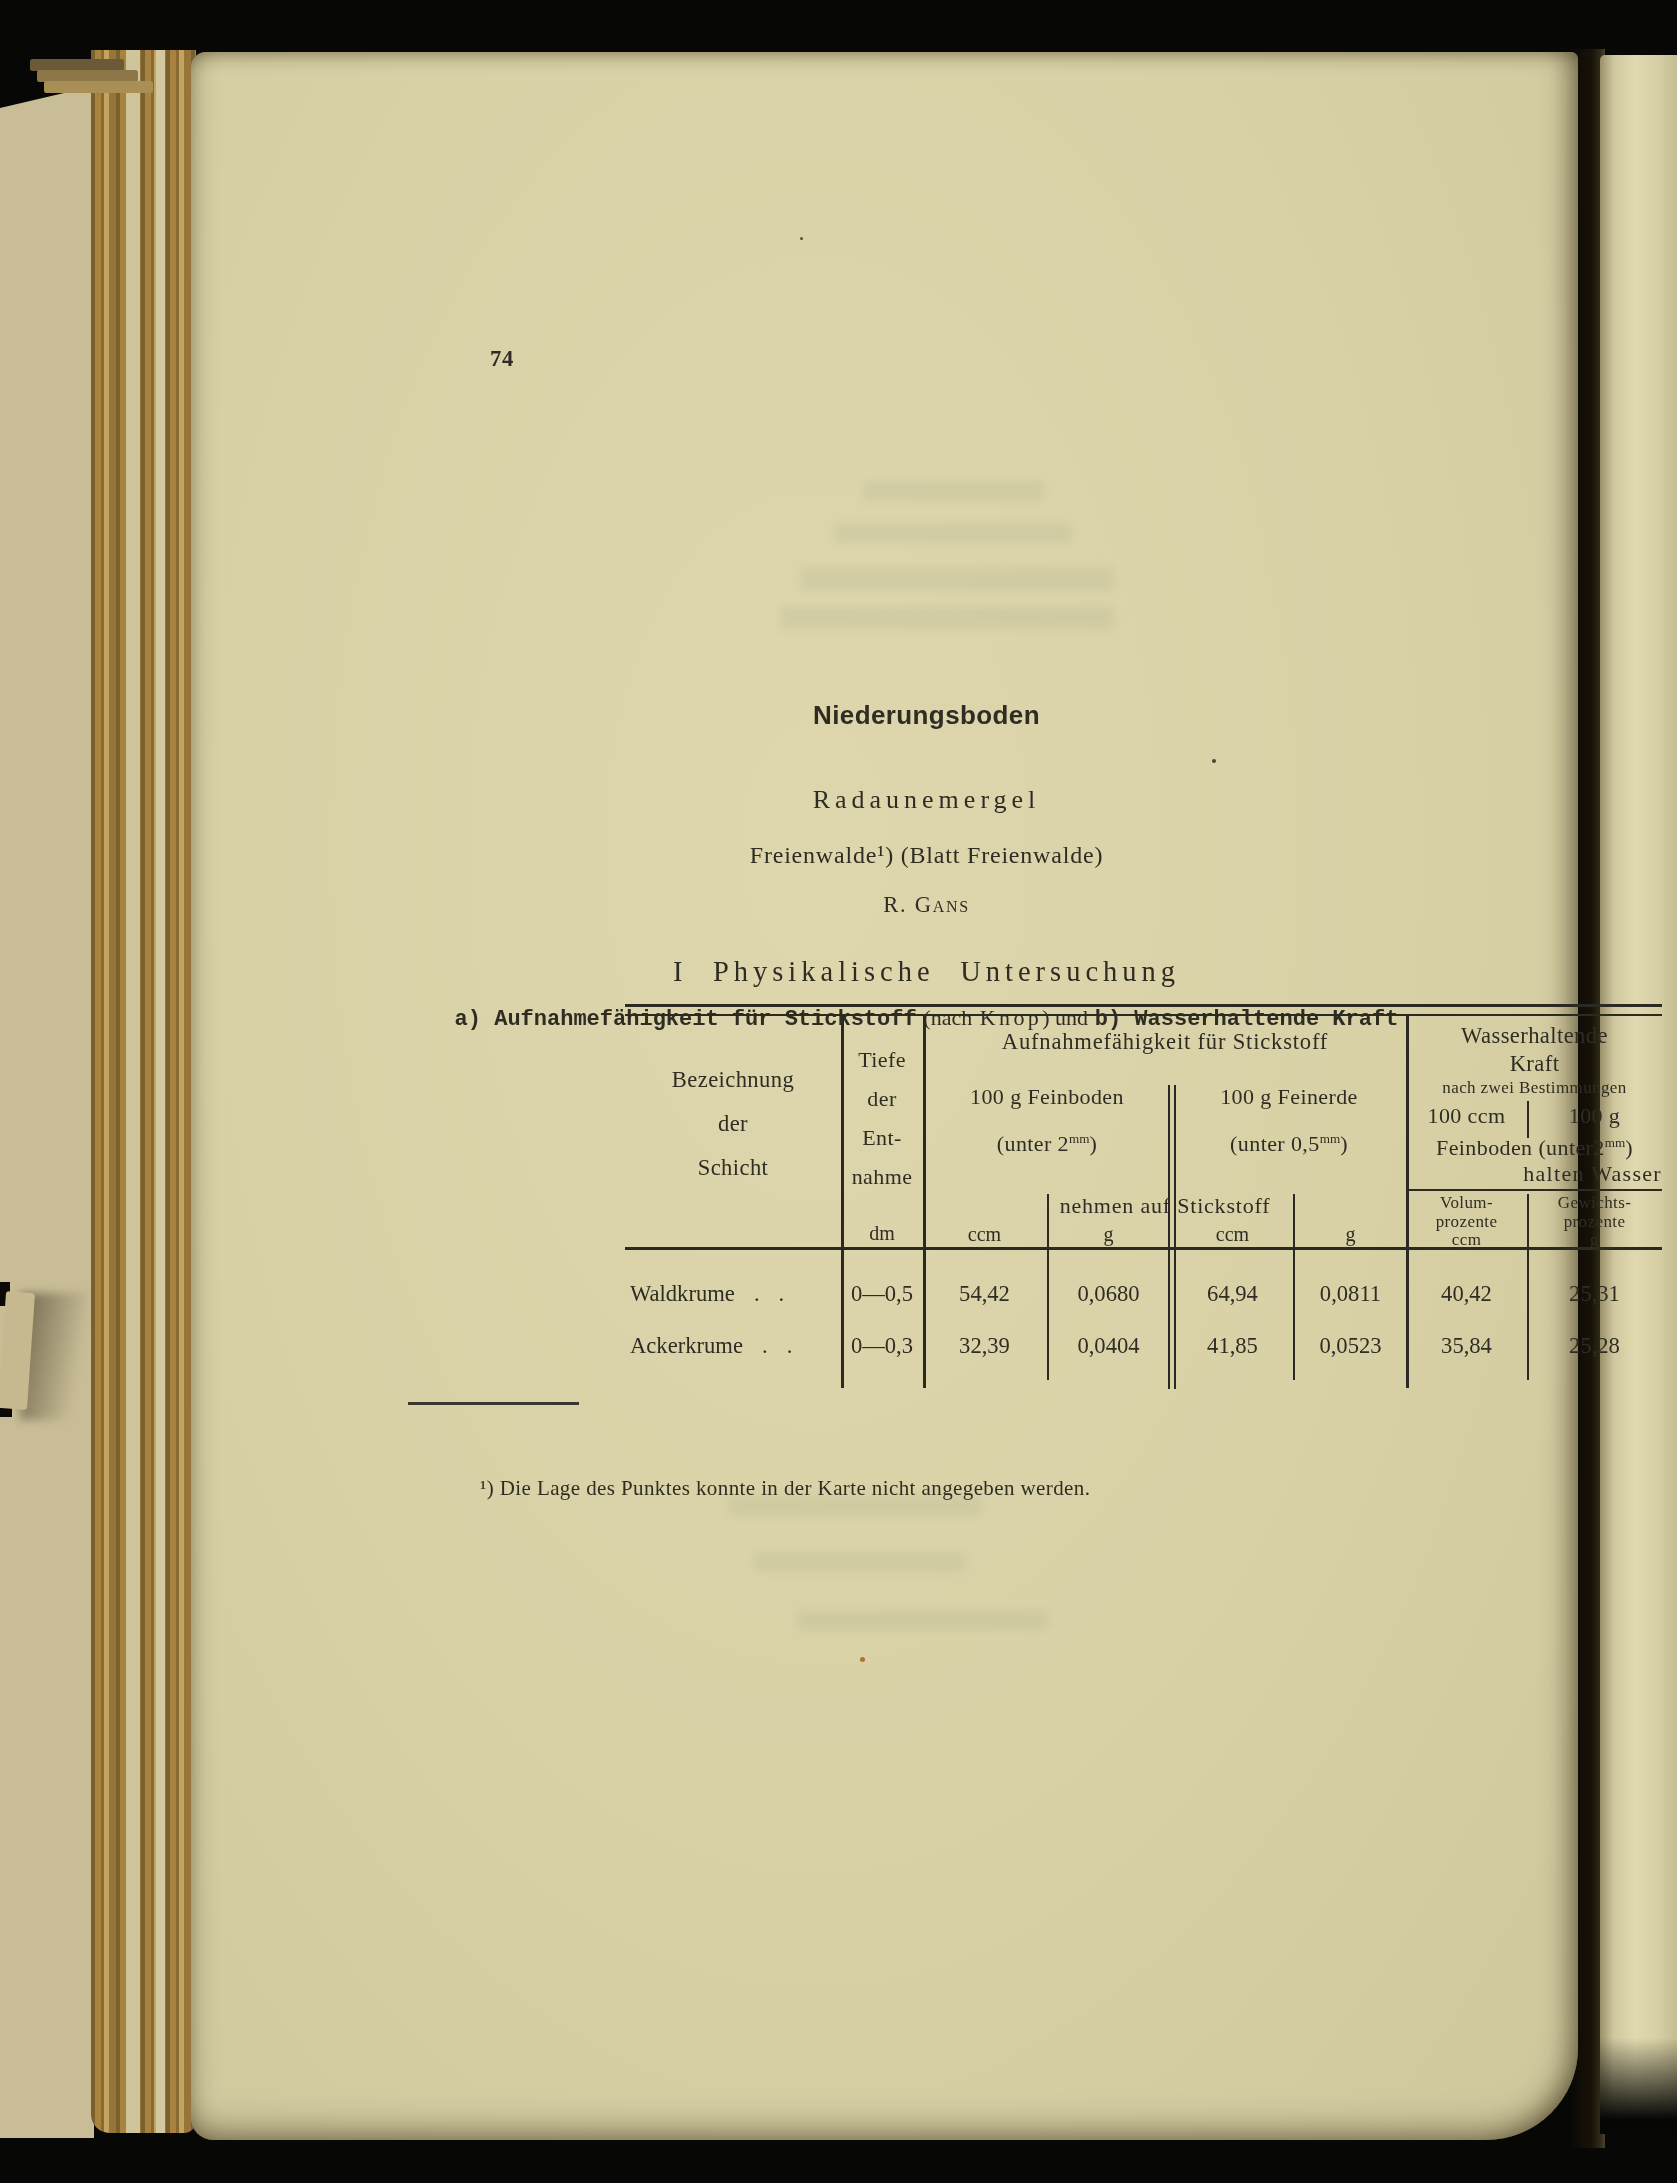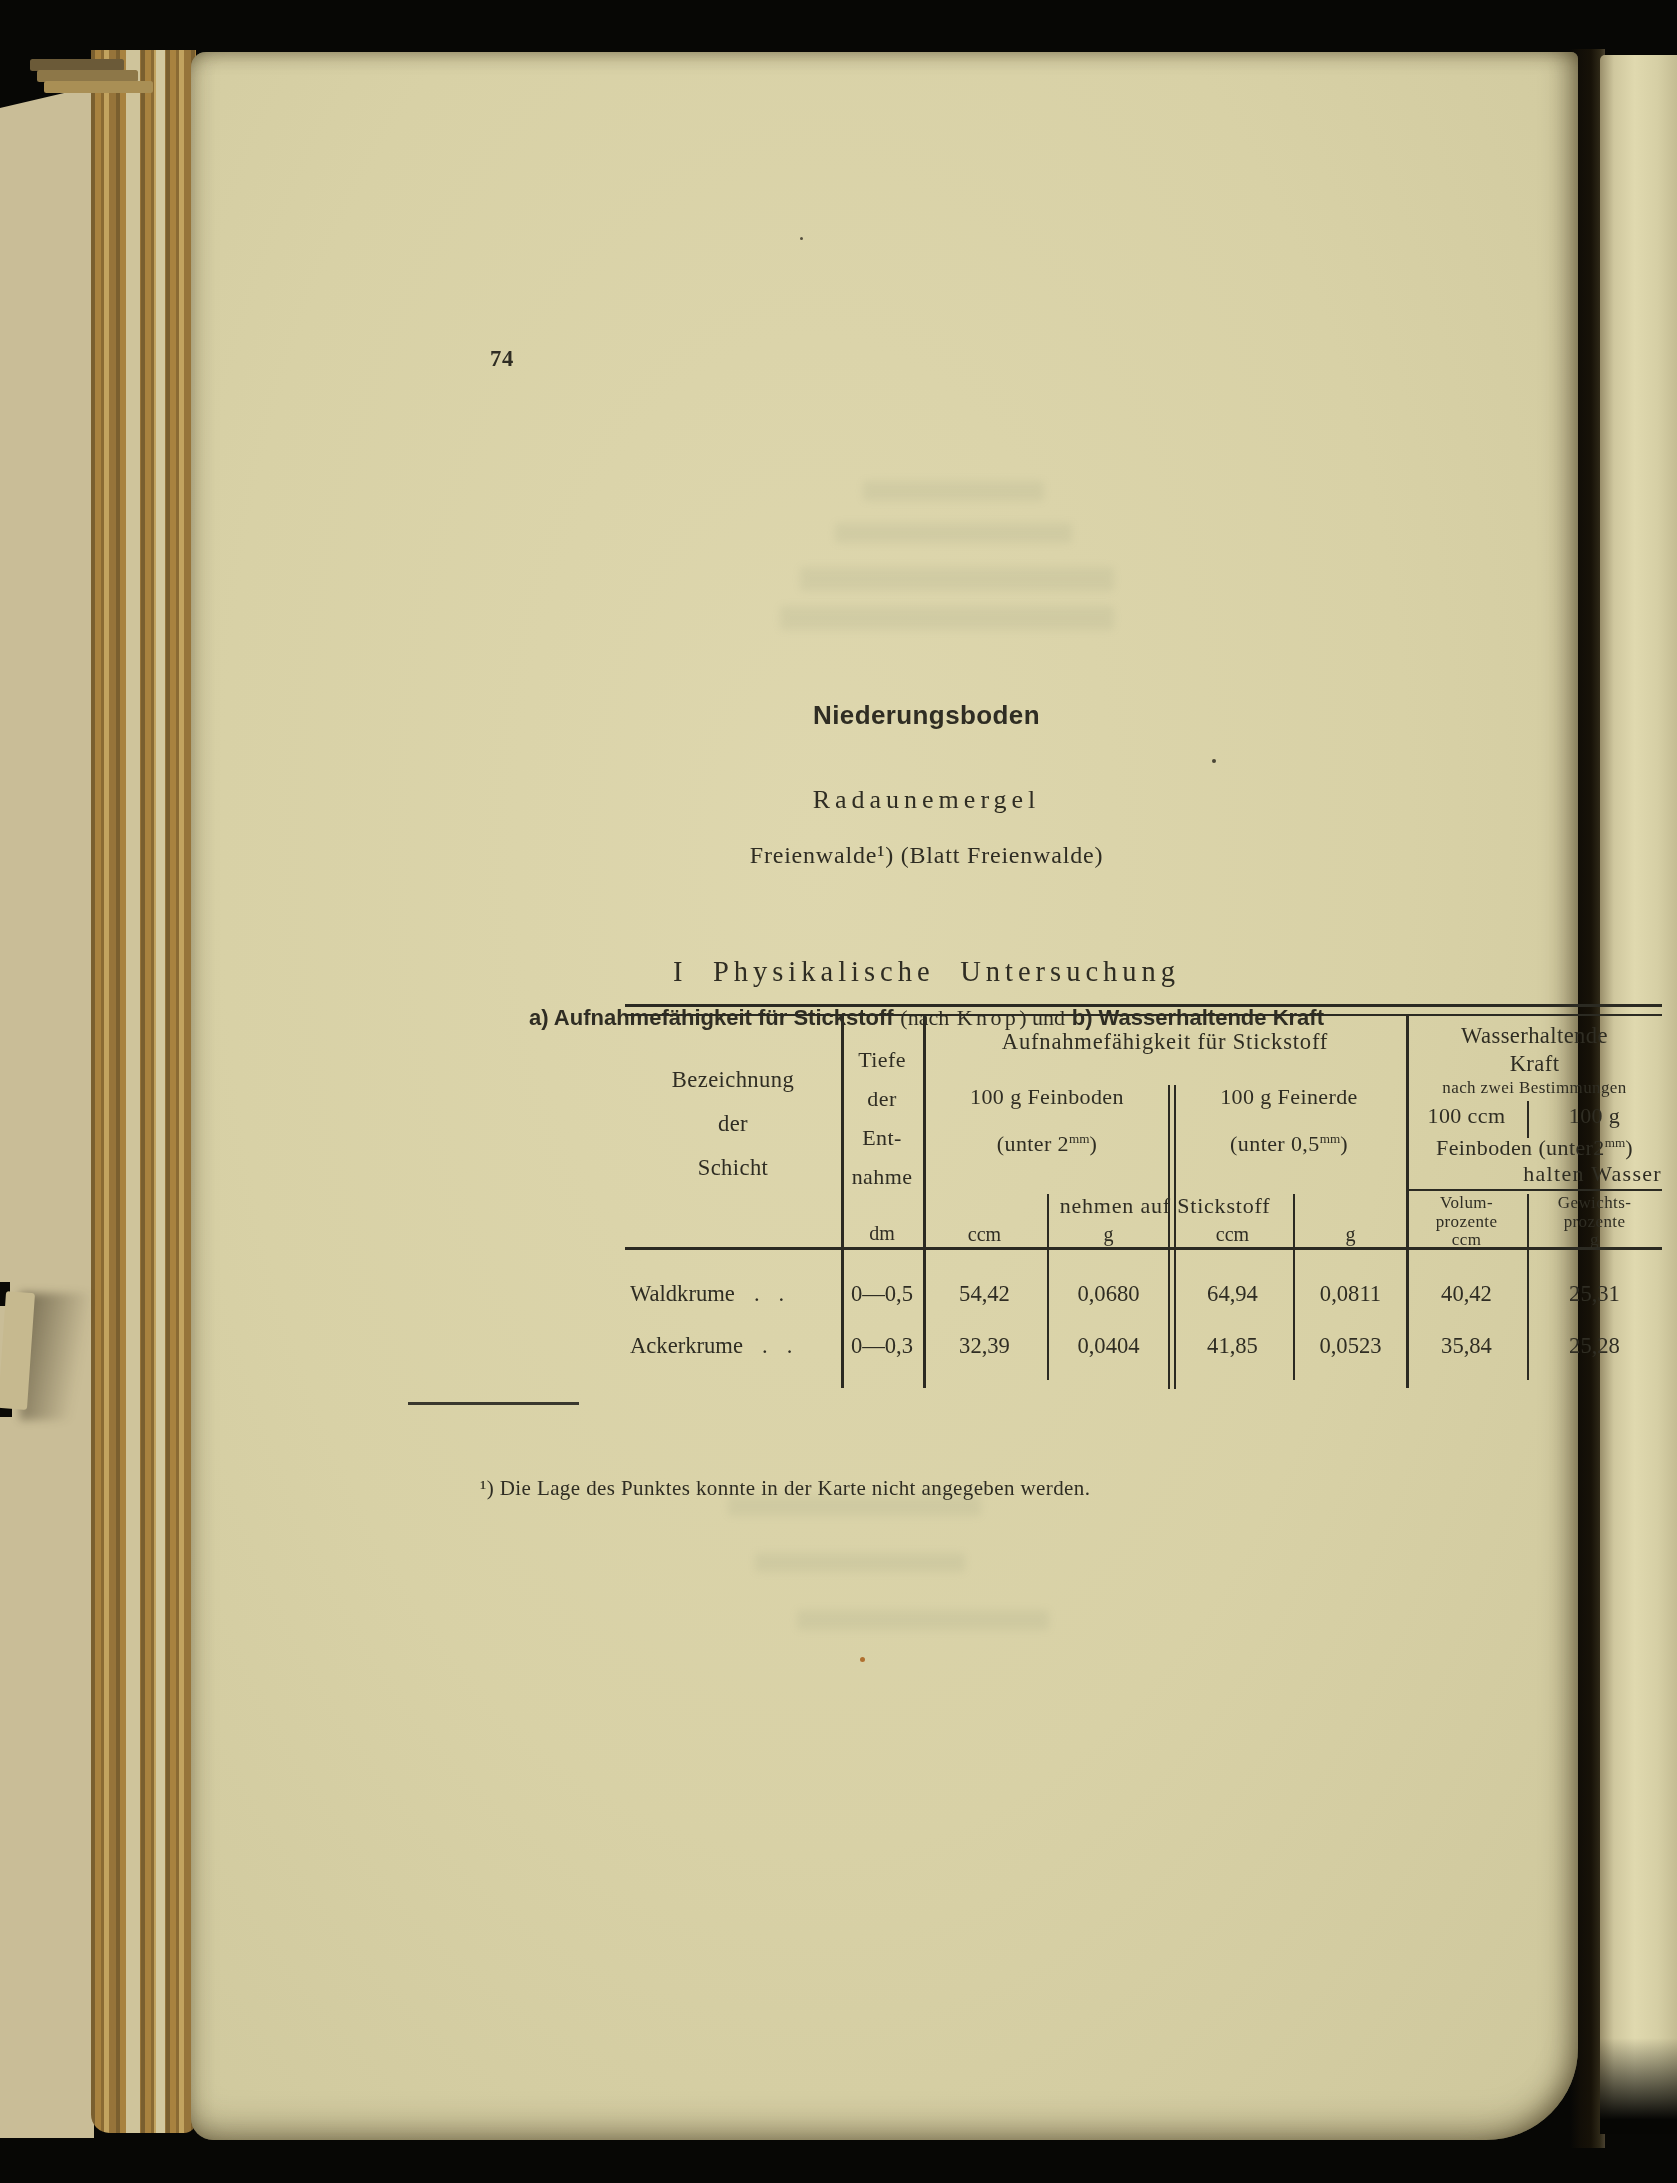--- a/index.html
+++ b/index.html
@@ -42,21 +42,21 @@
 
   
   .pagenum{font-size:22.6px;font-weight:700;letter-spacing:0.8px;}
   .running{font-size:22.6px;letter-spacing:0.4px;}
   .h-sans{font-family:"Liberation Sans",sans-serif;font-weight:700;font-size:26px;letter-spacing:0.4px;}
   .h-title{font-size:26px;letter-spacing:5px;}
   .h-sub{font-size:24px;letter-spacing:0.8px;}
   .h-author{font-size:22.6px;font-variant:small-caps;letter-spacing:1.7px;}
   .h-section{font-size:28.5px;letter-spacing:5px;word-spacing:13.4px;}
   .caption{font-size:22px;white-space:nowrap;}
-  .cap-sans{font-family:Liberation Sans, sans-serif;font-weight:700;}
+  .cap-sans{font-family:Liberation Mono, monospace;font-weight:700;}
   .cap-mid{margin:0 6.7px;}
   .cap-mid-name{margin-left:7.5px;letter-spacing:3.4px;}
   .footnote{font-size:21px;letter-spacing:0.4px;}
 
   
   .tbl{left:217px;top:952px;width:1037px;height:388px;}
   .rule{background:#2b2a22;position:absolute;}
   .t-txt{position:absolute;text-align:center;line-height:1;}
   .t-main{font-size:22.6px;letter-spacing:0.4px;}
   .t-med{font-size:22px;letter-spacing:0.4px;}
@@ -97,20 +97,21 @@
     <div class="abs speck" style="left:609px;top:185px;width:3.4px;height:3.4px;background:#55503e;"></div>
     <div class="abs speck" style="left:669px;top:1605px;width:5px;height:5px;background:#b07030;"></div>
 
     <div class="abs content">
 
       <div class="abs pagenum" style="left:82px;top:294px;">74</div>
 
       <div class="abs centered h-title" style="top:733px;">Radaunemergel</div>
       <div class="abs centered h-sans" style="top:648px;">Niederungsboden</div>
       <div class="abs centered h-sub" style="top:790px;">Freienwalde¹) (Blatt Freienwalde)</div>
+      <div class="abs centered h-author" style="top:840px;">R. Gans</div>
       <div class="abs centered h-section" style="top:904px;">I Physikalische Untersuchung</div>
 
       <div class="abs centered caption" style="top:953px;">
         <span class="cap-sans">a) Aufnahmefähigkeit für Stickstoff</span><span class="cap-mid"><span>(nach</span><span class="cap-mid-name">Knop</span><span>) und</span></span><span class="cap-sans">b) Wasserhaltende Kraft</span>
       </div>
 
       <div class="abs tbl">
 
         <div class="rule" style="left:0;top:0;width:1037px;height:3.4px;"></div>
         <div class="rule" style="left:0;top:10px;width:1037px;height:1.7px;"></div>

